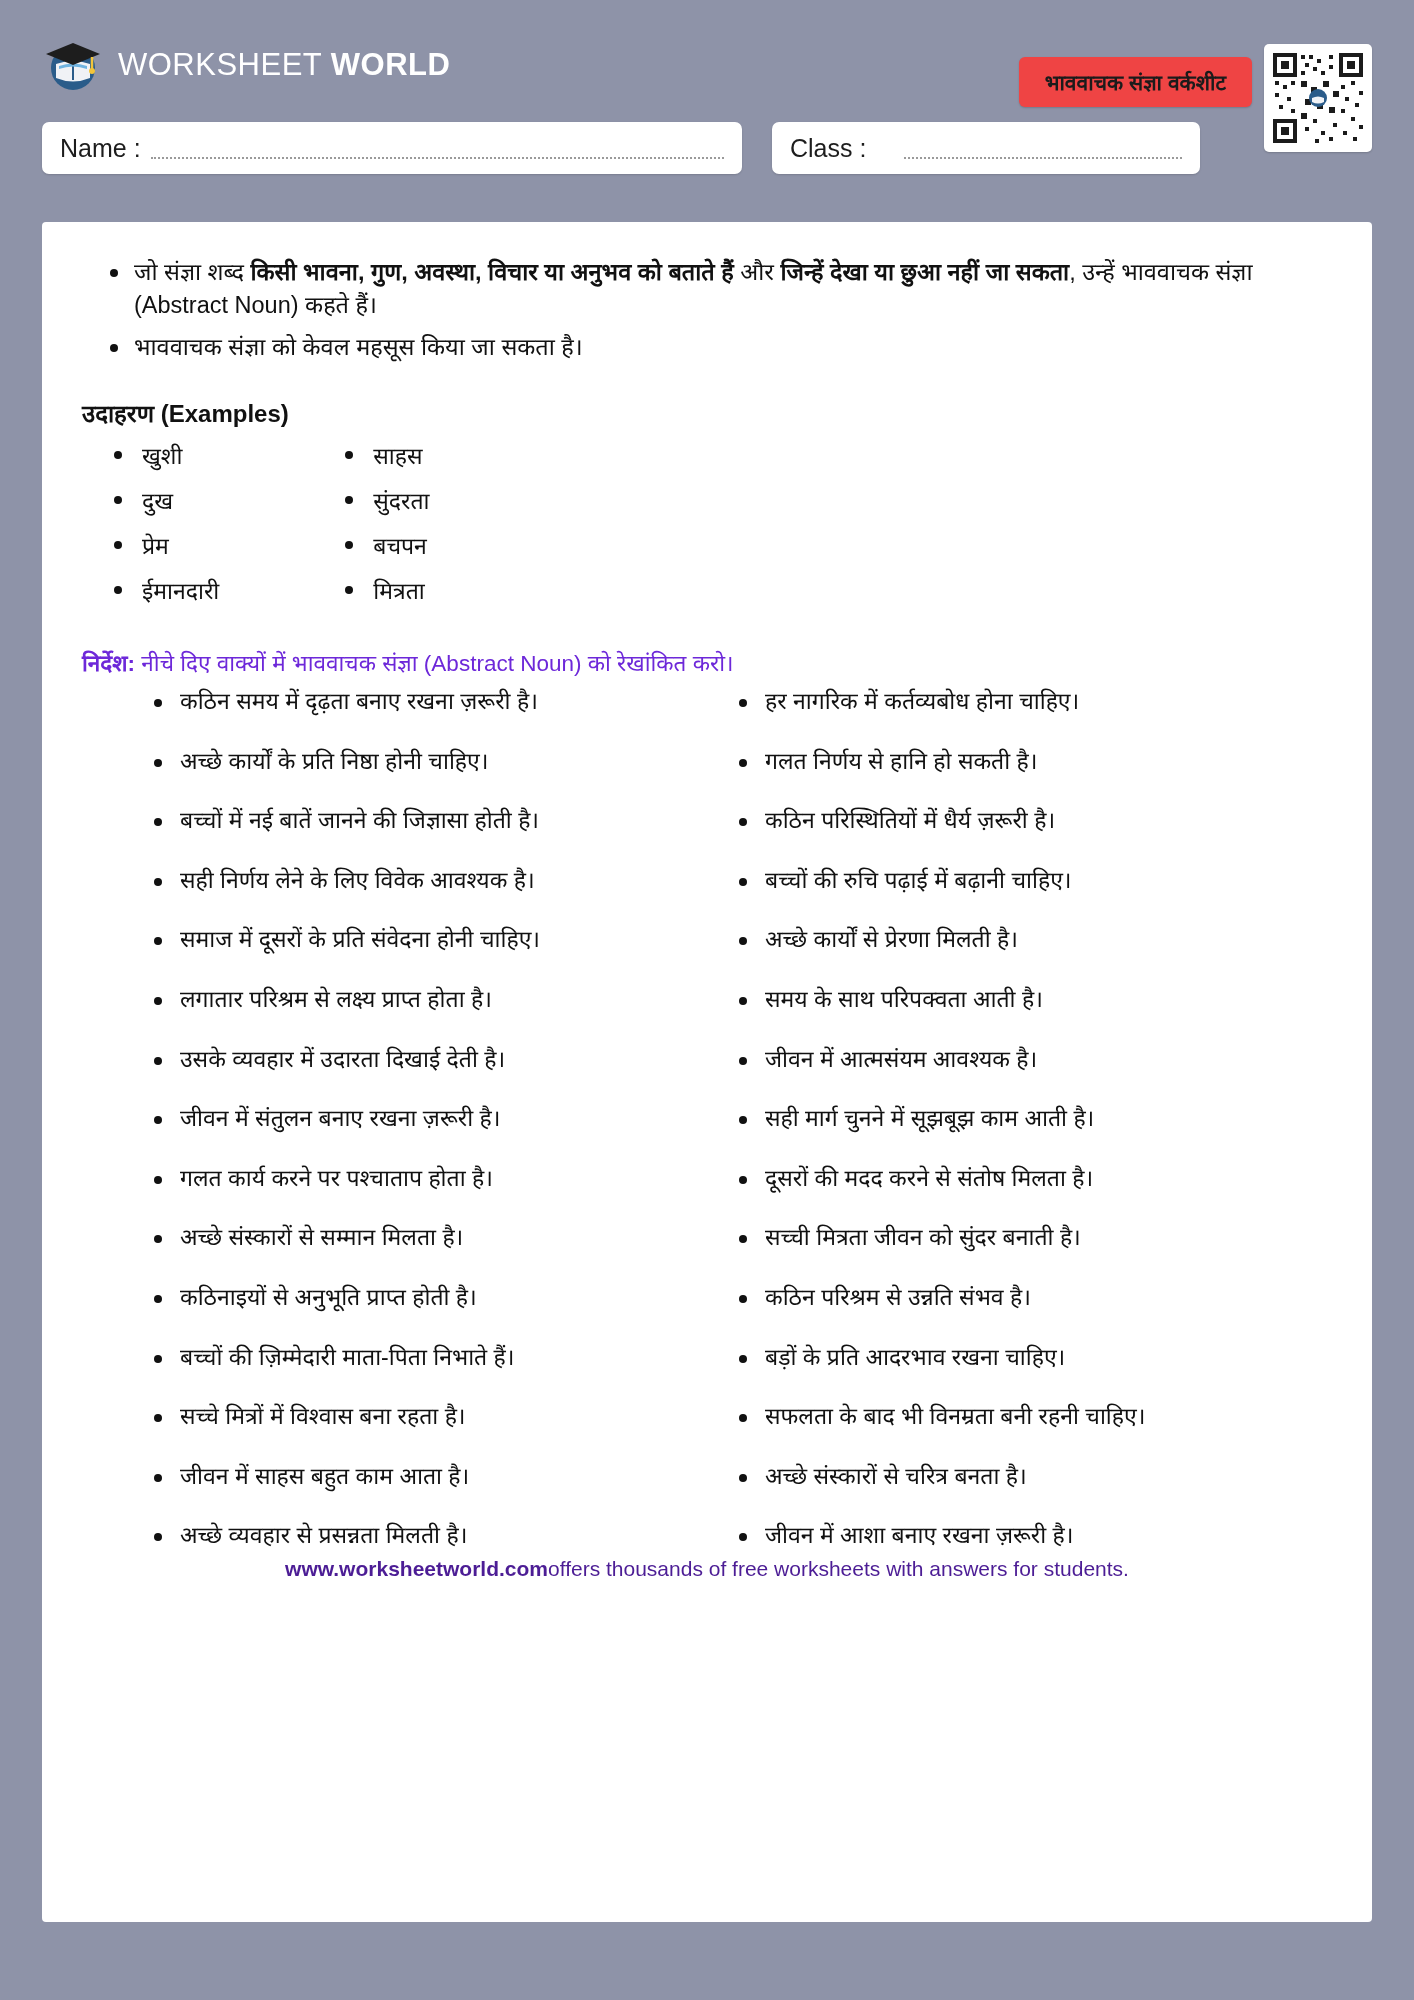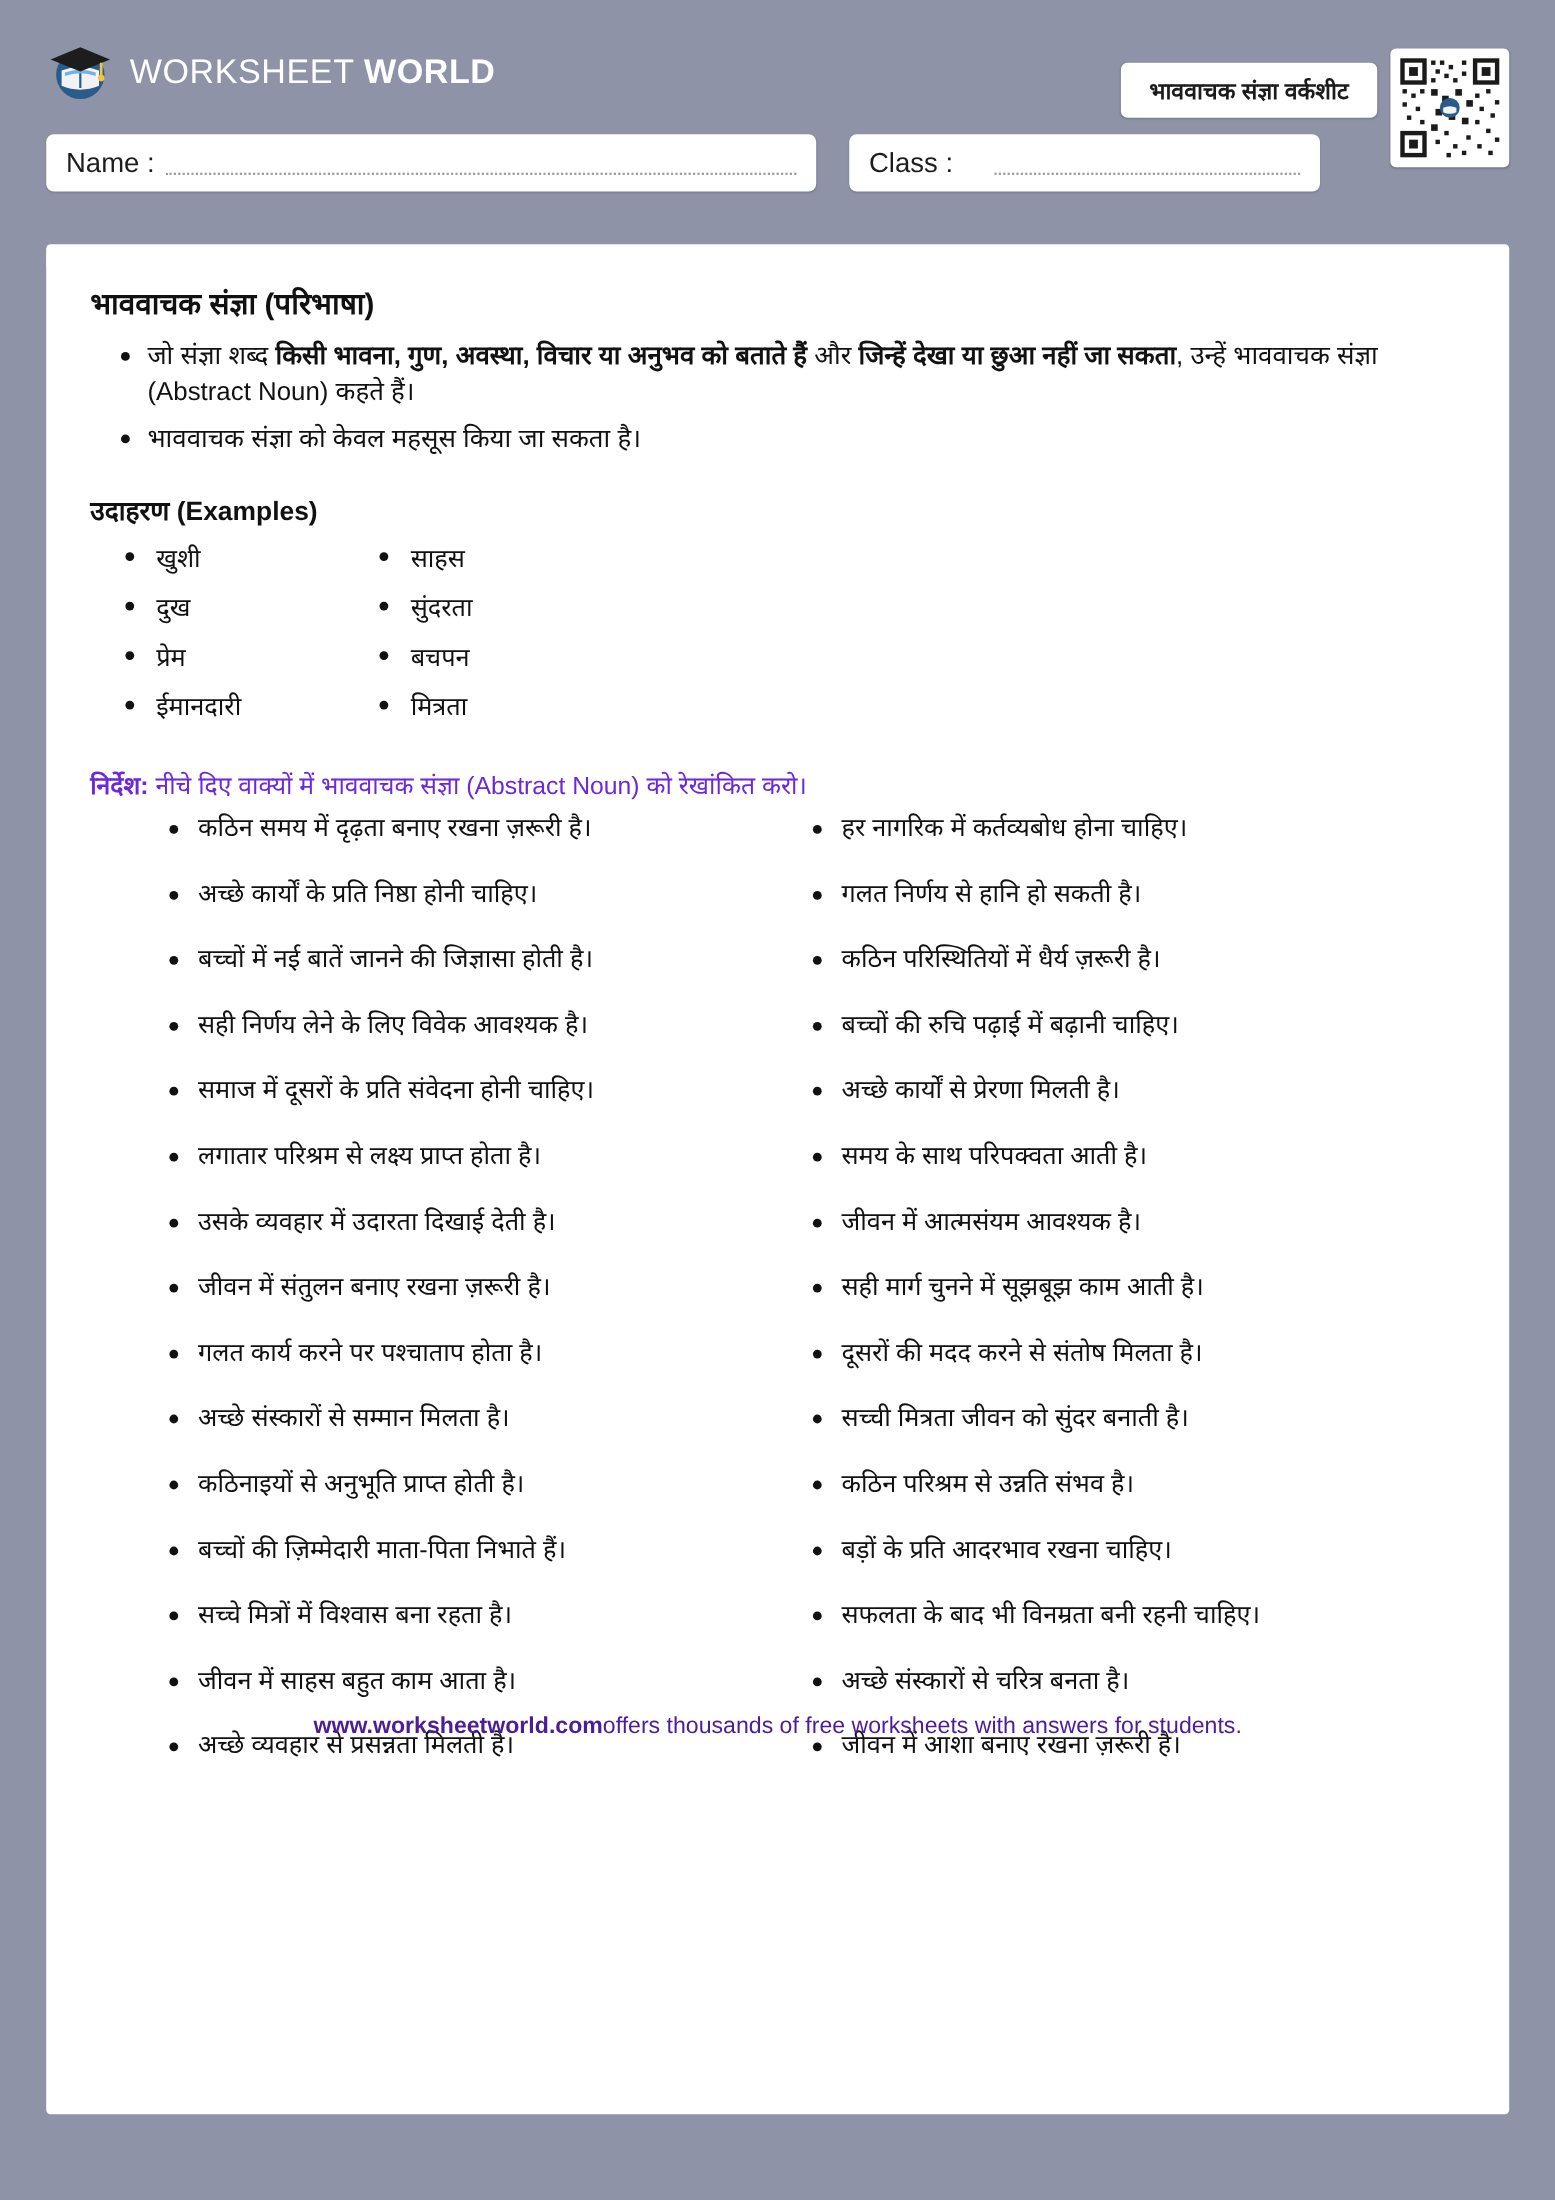--- a/index.html
+++ b/index.html
@@ -44,21 +44,21 @@
     color: #ffffff;
     font-weight: 400;
     white-space: nowrap;
   }
   .brand-text b { font-weight: 700; }
 
   .title-pill {
     position: absolute;
     right: 162px;
     top: 57px;
-    background: #ffffff;
+    background: #ef4444;
     border-radius: 6px;
     padding: 11px 26px;
     font-size: 21px;
     color: #1b1b1b;
     font-weight: 600;
     white-space: nowrap;
     box-shadow: 0 1px 2px rgba(0,0,0,.18);
   }
 
   .qr-box {
@@ -331,21 +331,20 @@
 
   <div class="sheet">
     <div class="torn-top">
       <svg width="1330" height="22" viewBox="0 0 1330 22" preserveAspectRatio="none">
         <path d="M0 22 L0 9 L18 3 L36 11 L55 2 L74 10 L93 4 L112 12 L131 3 L150 10 L169 2 L188 11 L207 4 L226 12 L245 3 L264 10 L283 2 L302 11 L321 4 L340 12 L359 3 L378 10 L397 2 L416 11 L435 4 L454 12 L473 3 L492 10 L511 2 L530 11 L549 4 L568 12 L587 3 L606 10 L625 2 L644 11 L663 4 L682 12 L701 3 L720 10 L739 2 L758 11 L777 4 L796 12 L815 3 L834 10 L853 2 L872 11 L891 4 L910 12 L929 3 L948 10 L967 2 L986 11 L1005 4 L1024 12 L1043 3 L1062 10 L1081 2 L1100 11 L1119 4 L1138 12 L1157 3 L1176 10 L1195 2 L1214 11 L1233 4 L1252 12 L1271 3 L1290 10 L1309 2 L1330 9 L1330 22 Z" fill="#ffffff"></path>
       </svg>
     </div>
 
     <div class="sheet-inner">
 
-      <h1 class="sec-title">भाववाचक संज्ञा (परिभाषा)</h1>
 
       <ul class="def">
         <li><span>जो संज्ञा शब्द </span><span class="b">किसी भावना, गुण, अवस्था, विचार या अनुभव को बताते हैं</span><span> और </span><span class="b">जिन्हें देखा या छुआ नहीं जा सकता</span><span>, उन्हें भाववाचक संज्ञा (Abstract Noun) कहते हैं।</span></li>
         <li>भाववाचक संज्ञा को केवल महसूस किया जा सकता है।</li>
       </ul>
 
       <h2 class="ex-title">उदाहरण (Examples)</h2>
 
       <div class="ex-cols">
         <ul>

